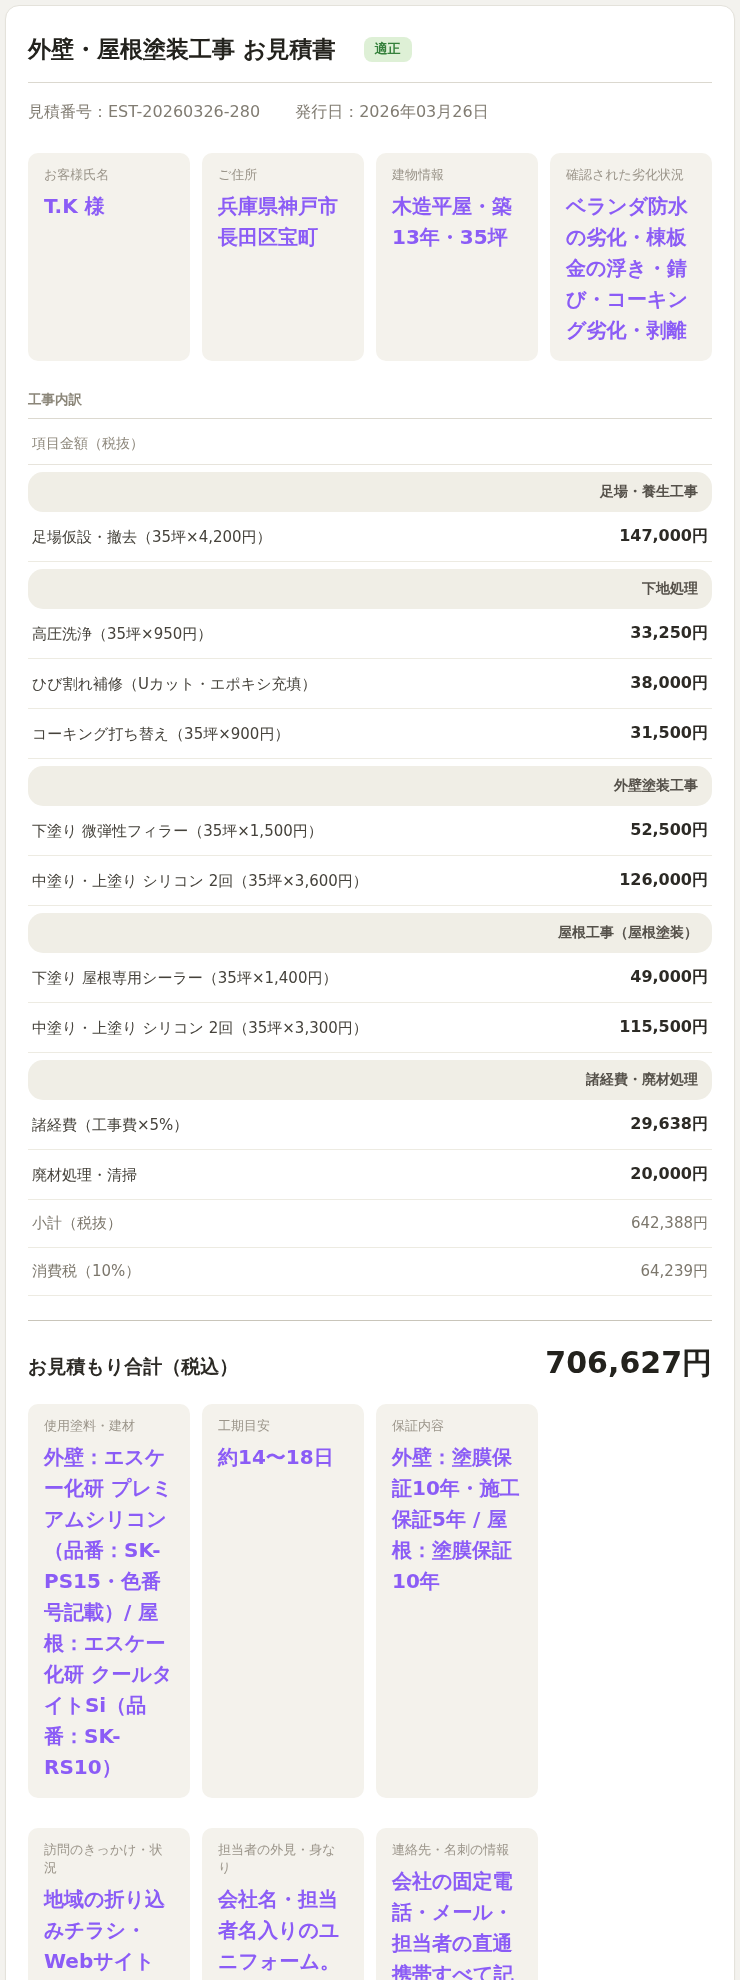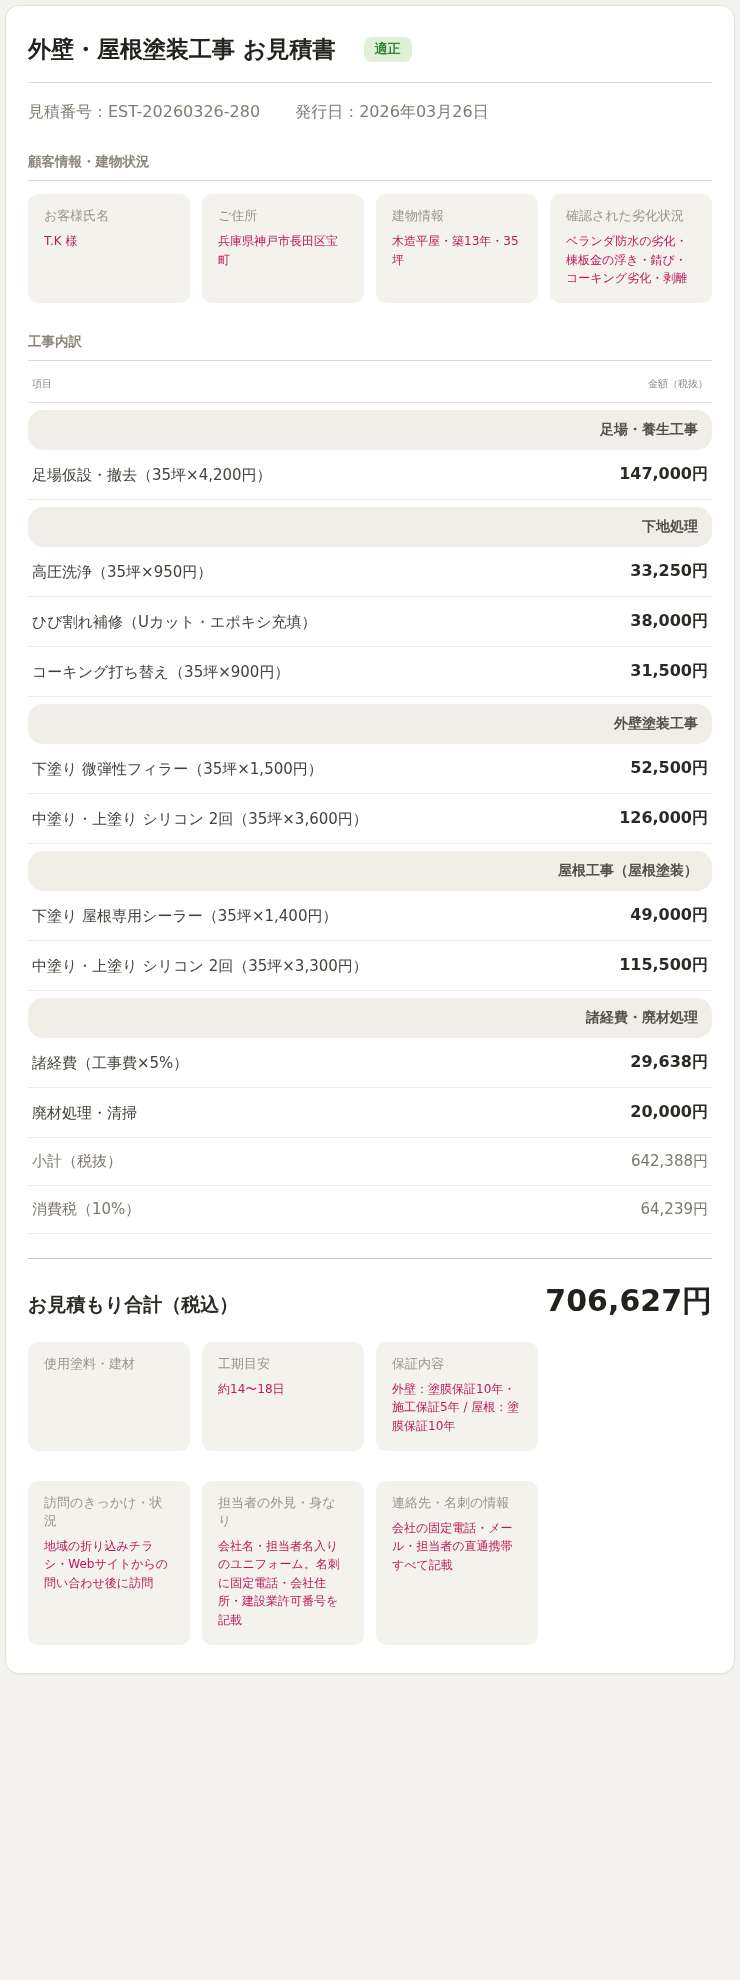--- a/index.html
+++ b/index.html
@@ -31,25 +31,25 @@
   .meta span + span { margin-left: 30px; }
 
   .sec { margin-top: 30px; }
   .sec-h {
     font-size: 13.5px; font-weight: 700; color: #8b8679;
     padding-bottom: 9px; border-bottom: 1px solid #dcd9d0;
   }
   .grid2 { display: grid; grid-template-columns: 1fr 1fr 1fr 1fr; gap: 12px; margin-top: 13px; }
   .box { background: #f4f2ec; border-radius: 10px; padding: 13px 16px 15px; }
   .box-label { font-size: 13px; color: #9b958a; margin-bottom: 7px; }
-  .box-value { font-size: 12px; font-weight: 400; color: #be185d; line-height: 1.55; }
+  .box-value { font-size: 20px; font-weight: 700; color: #8b5cf6; line-height: 1.55; }
 
   .tbl-head {
-    display: flex; justify-content: space-between;
-    padding: 13px 4px 11px; color: #8d877b; font-size: 10px;
+    display: flex; justify-content: flex-start;
+    padding: 13px 4px 11px; color: #8d877b; font-size: 14px;
     border-bottom: 1px solid #e7e4dc; margin-top: 3px;
   }
   .row-group {
     background: #f0eee6; border-radius: 15px; text-align: right;
     padding: 11px 14px; font-size: 14px; font-weight: 700; color: #55514a;
     margin-top: 7px;
   }
   .row-item {
     display: flex; justify-content: space-between; align-items: flex-end;
     padding: 14px 4px; border-bottom: 1px solid #edebe2;
@@ -73,21 +73,20 @@
     <h1 class="page-title">外壁・屋根塗装工事 お見積書</h1>
     <span class="badge">適正</span>
   </div>
   <div class="title-rule"></div>
   <div class="meta">
     <span>見積番号：EST-20260326-280</span>
     <span>発行日：2026年03月26日</span>
   </div>
 
   <div class="sec">
-    <div class="sec-h">顧客情報・建物状況</div>
     <div class="grid2">
       <div class="box">
         <div class="box-label">お客様氏名</div>
         <div class="box-value">T.K 様</div>
       </div>
       <div class="box">
         <div class="box-label">ご住所</div>
         <div class="box-value">兵庫県神戸市長田区宝町</div>
       </div>
       <div class="box">
@@ -164,20 +163,21 @@
 
     <div class="total-rule"></div>
     <div class="total-row">
       <span class="total-label">お見積もり合計（税込）</span>
       <span class="total-amount">706,627円</span>
     </div>
 
     <div class="grid2" style="margin-top:16px;">
       <div class="box">
         <div class="box-label">使用塗料・建材</div>
+        <div class="box-value">外壁：エスケー化研 プレミアムシリコン（品番：SK-PS15・色番号記載）/ 屋根：エスケー化研 クールタイトSi（品番：SK-RS10）</div>
       </div>
       <div class="box">
         <div class="box-label">工期目安</div>
         <div class="box-value">約14〜18日</div>
       </div>
       <div class="box">
         <div class="box-label">保証内容</div>
         <div class="box-value">外壁：塗膜保証10年・施工保証5年 / 屋根：塗膜保証10年</div>
       </div>
       <div></div>

